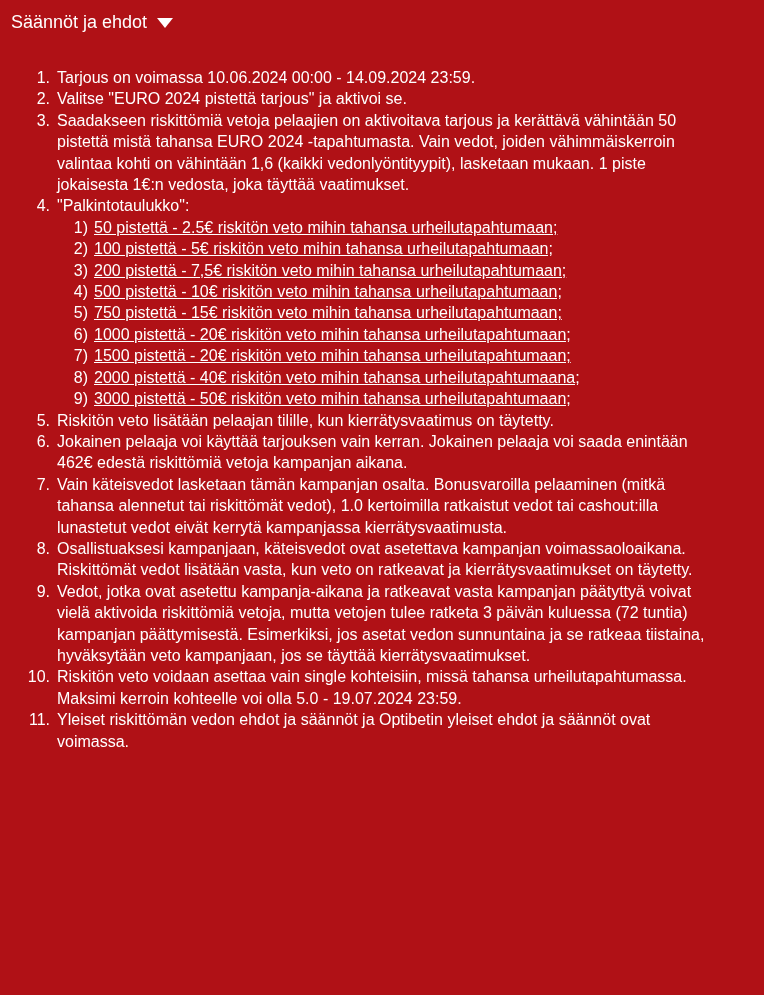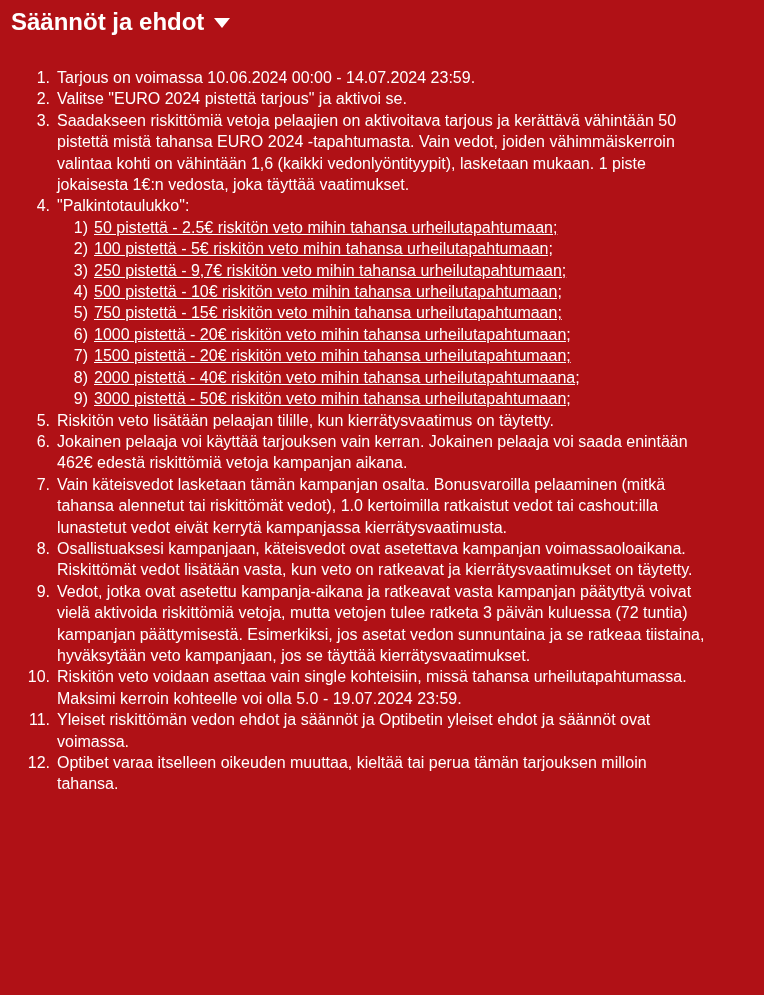--- a/index.html
+++ b/index.html
@@ -16,22 +16,22 @@
     box-sizing: border-box;
   }
   .terms-section {
     padding: 10px 10px 0 10px;
     box-sizing: border-box;
   }
   .terms-header {
     display: flex;
     align-items: center;
     gap: 10px;
-    font-size: 24px;
-    font-weight: 700;
+    font-size: 18px;
+    font-weight: 400;
     line-height: 24px;
     padding-left: 1px;
     cursor: pointer;
   }
   .caret-down {
     width: 0;
     height: 0;
     border-left: 8px solid transparent;
     border-right: 8px solid transparent;
     border-top: 10px solid #FFFFFF;
@@ -83,21 +83,21 @@
 <body>
 
 <div class="terms-section">
   <div class="terms-header">
     <span>Säännöt ja ehdot</span>
     <span class="caret-down"></span>
   </div>
   <ol class="terms-list" id="terms-list">
       <li class="terms-item">
         <span class="num">1.</span>
-        <div class="body"><span>Tarjous on voimassa 10.06.2024 00:00 - 14.07.2024 23:59.</span></div>
+        <div class="body"><span>Tarjous on voimassa 10.06.2024 00:00 - 14.09.2024 23:59.</span></div>
       </li>
       <li class="terms-item">
         <span class="num">2.</span>
         <div class="body"><span>Valitse "EURO 2024 pistettä tarjous" ja aktivoi se.</span></div>
       </li>
       <li class="terms-item">
         <span class="num">3.</span>
         <div class="body"><span>Saadakseen riskittömiä vetoja pelaajien on aktivoitava tarjous ja kerättävä vähintään 50 pistettä mistä tahansa EURO 2024 -tapahtumasta. Vain vedot, joiden vähimmäiskerroin valintaa kohti on vähintään 1,6 (kaikki vedonlyöntityypit), lasketaan mukaan. 1 piste jokaisesta 1€:n vedosta, joka täyttää vaatimukset.</span></div>
       </li>
       <li class="terms-item">
@@ -106,21 +106,21 @@
             <li class="sub-item">
               <span class="num">1)</span>
               <div class="body"><span>50 pistettä - 2.5€ riskitön veto mihin tahansa urheilutapahtumaan;</span></div>
             </li>
             <li class="sub-item">
               <span class="num">2)</span>
               <div class="body"><span>100 pistettä - 5€ riskitön veto mihin tahansa urheilutapahtumaan;</span></div>
             </li>
             <li class="sub-item">
               <span class="num">3)</span>
-              <div class="body"><span>250 pistettä - 9,7€ riskitön veto mihin tahansa urheilutapahtumaan;</span></div>
+              <div class="body"><span>200 pistettä - 7,5€ riskitön veto mihin tahansa urheilutapahtumaan;</span></div>
             </li>
             <li class="sub-item">
               <span class="num">4)</span>
               <div class="body"><span>500 pistettä - 10€ riskitön veto mihin tahansa urheilutapahtumaan;</span></div>
             </li>
             <li class="sub-item">
               <span class="num">5)</span>
               <div class="body"><span>750 pistettä - 15€ riskitön veto mihin tahansa urheilutapahtumaan;</span></div>
             </li>
             <li class="sub-item">
@@ -162,18 +162,14 @@
         <div class="body"><span>Vedot, jotka ovat asetettu kampanja-aikana ja ratkeavat vasta kampanjan päätyttyä voivat vielä aktivoida riskittömiä vetoja, mutta vetojen tulee ratketa 3 päivän kuluessa (72 tuntia) kampanjan päättymisestä. Esimerkiksi, jos asetat vedon sunnuntaina ja se ratkeaa tiistaina, hyväksytään veto kampanjaan, jos se täyttää kierrätysvaatimukset.</span></div>
       </li>
       <li class="terms-item">
         <span class="num">10.</span>
         <div class="body"><span>Riskitön veto voidaan asettaa vain single kohteisiin, missä tahansa urheilutapahtumassa. Maksimi kerroin kohteelle voi olla 5.0 - 19.07.2024 23:59.</span></div>
       </li>
       <li class="terms-item">
         <span class="num">11.</span>
         <div class="body"><span>Yleiset riskittömän vedon ehdot ja säännöt ja Optibetin yleiset ehdot ja säännöt ovat voimassa.</span></div>
       </li>
-      <li class="terms-item">
-        <span class="num">12.</span>
-        <div class="body"><span>Optibet varaa itselleen oikeuden muuttaa, kieltää tai perua tämän tarjouksen milloin tahansa.</span></div>
-      </li>
     </ol>
 </div>
 
 </body></html>

